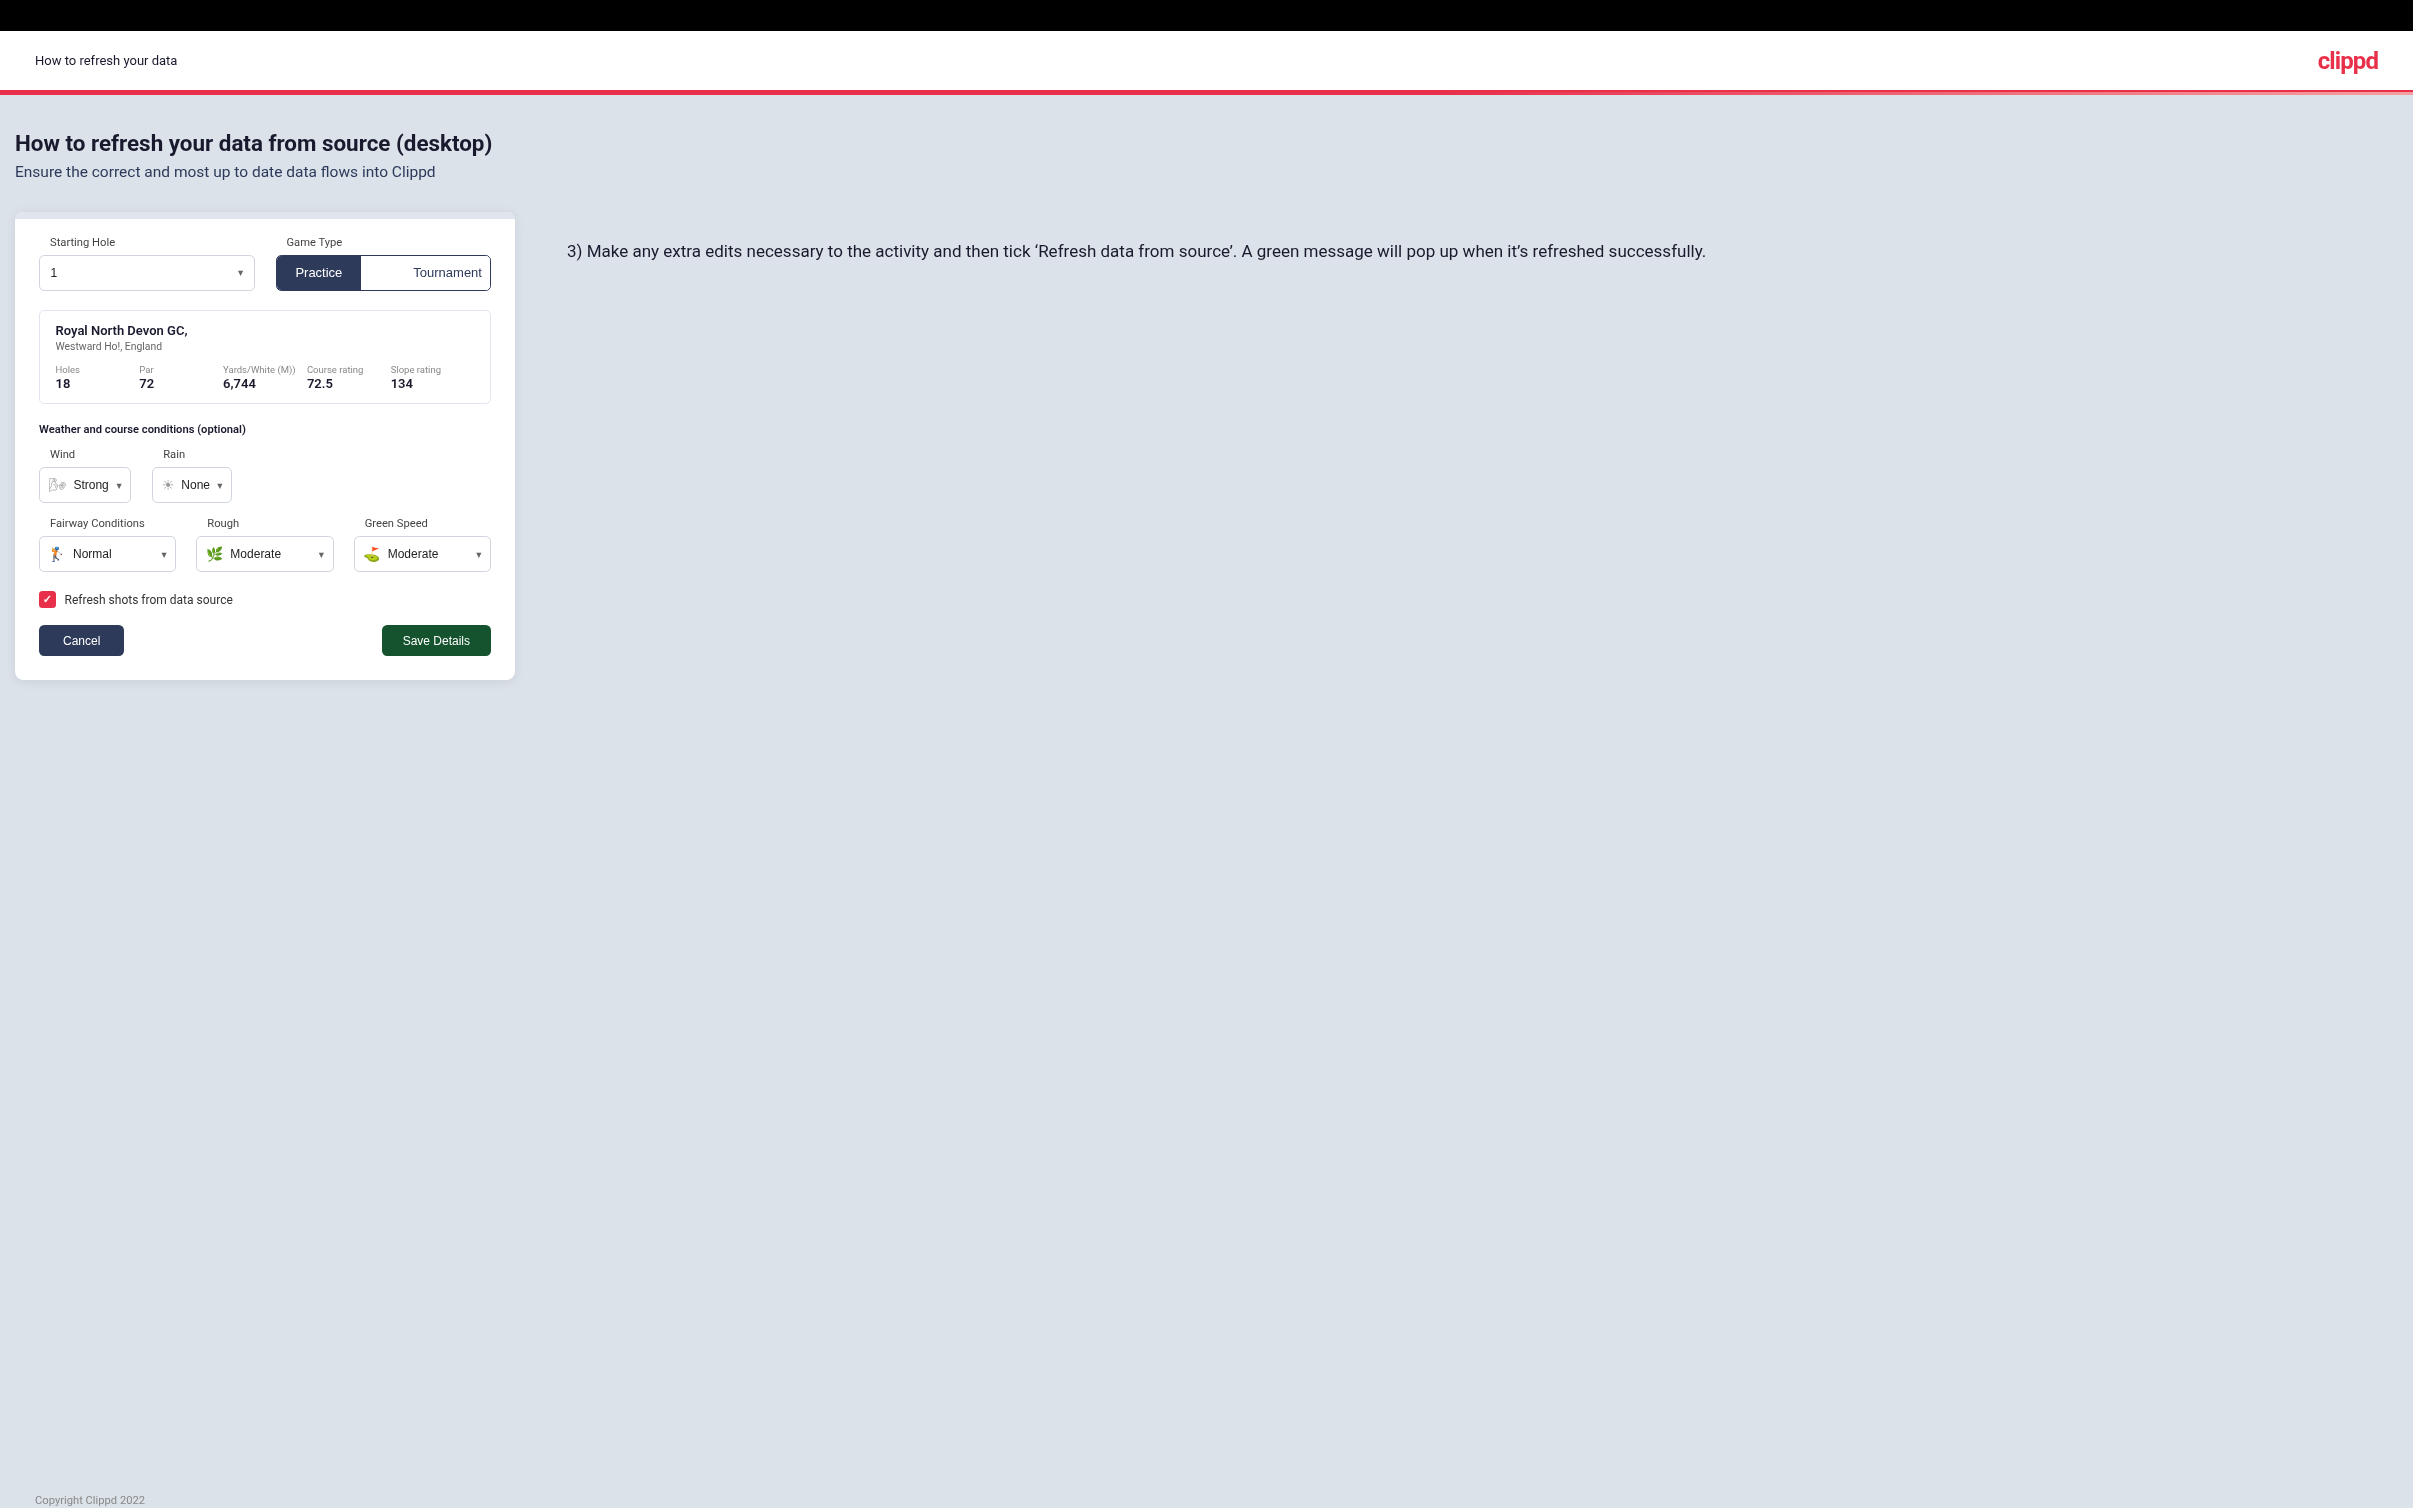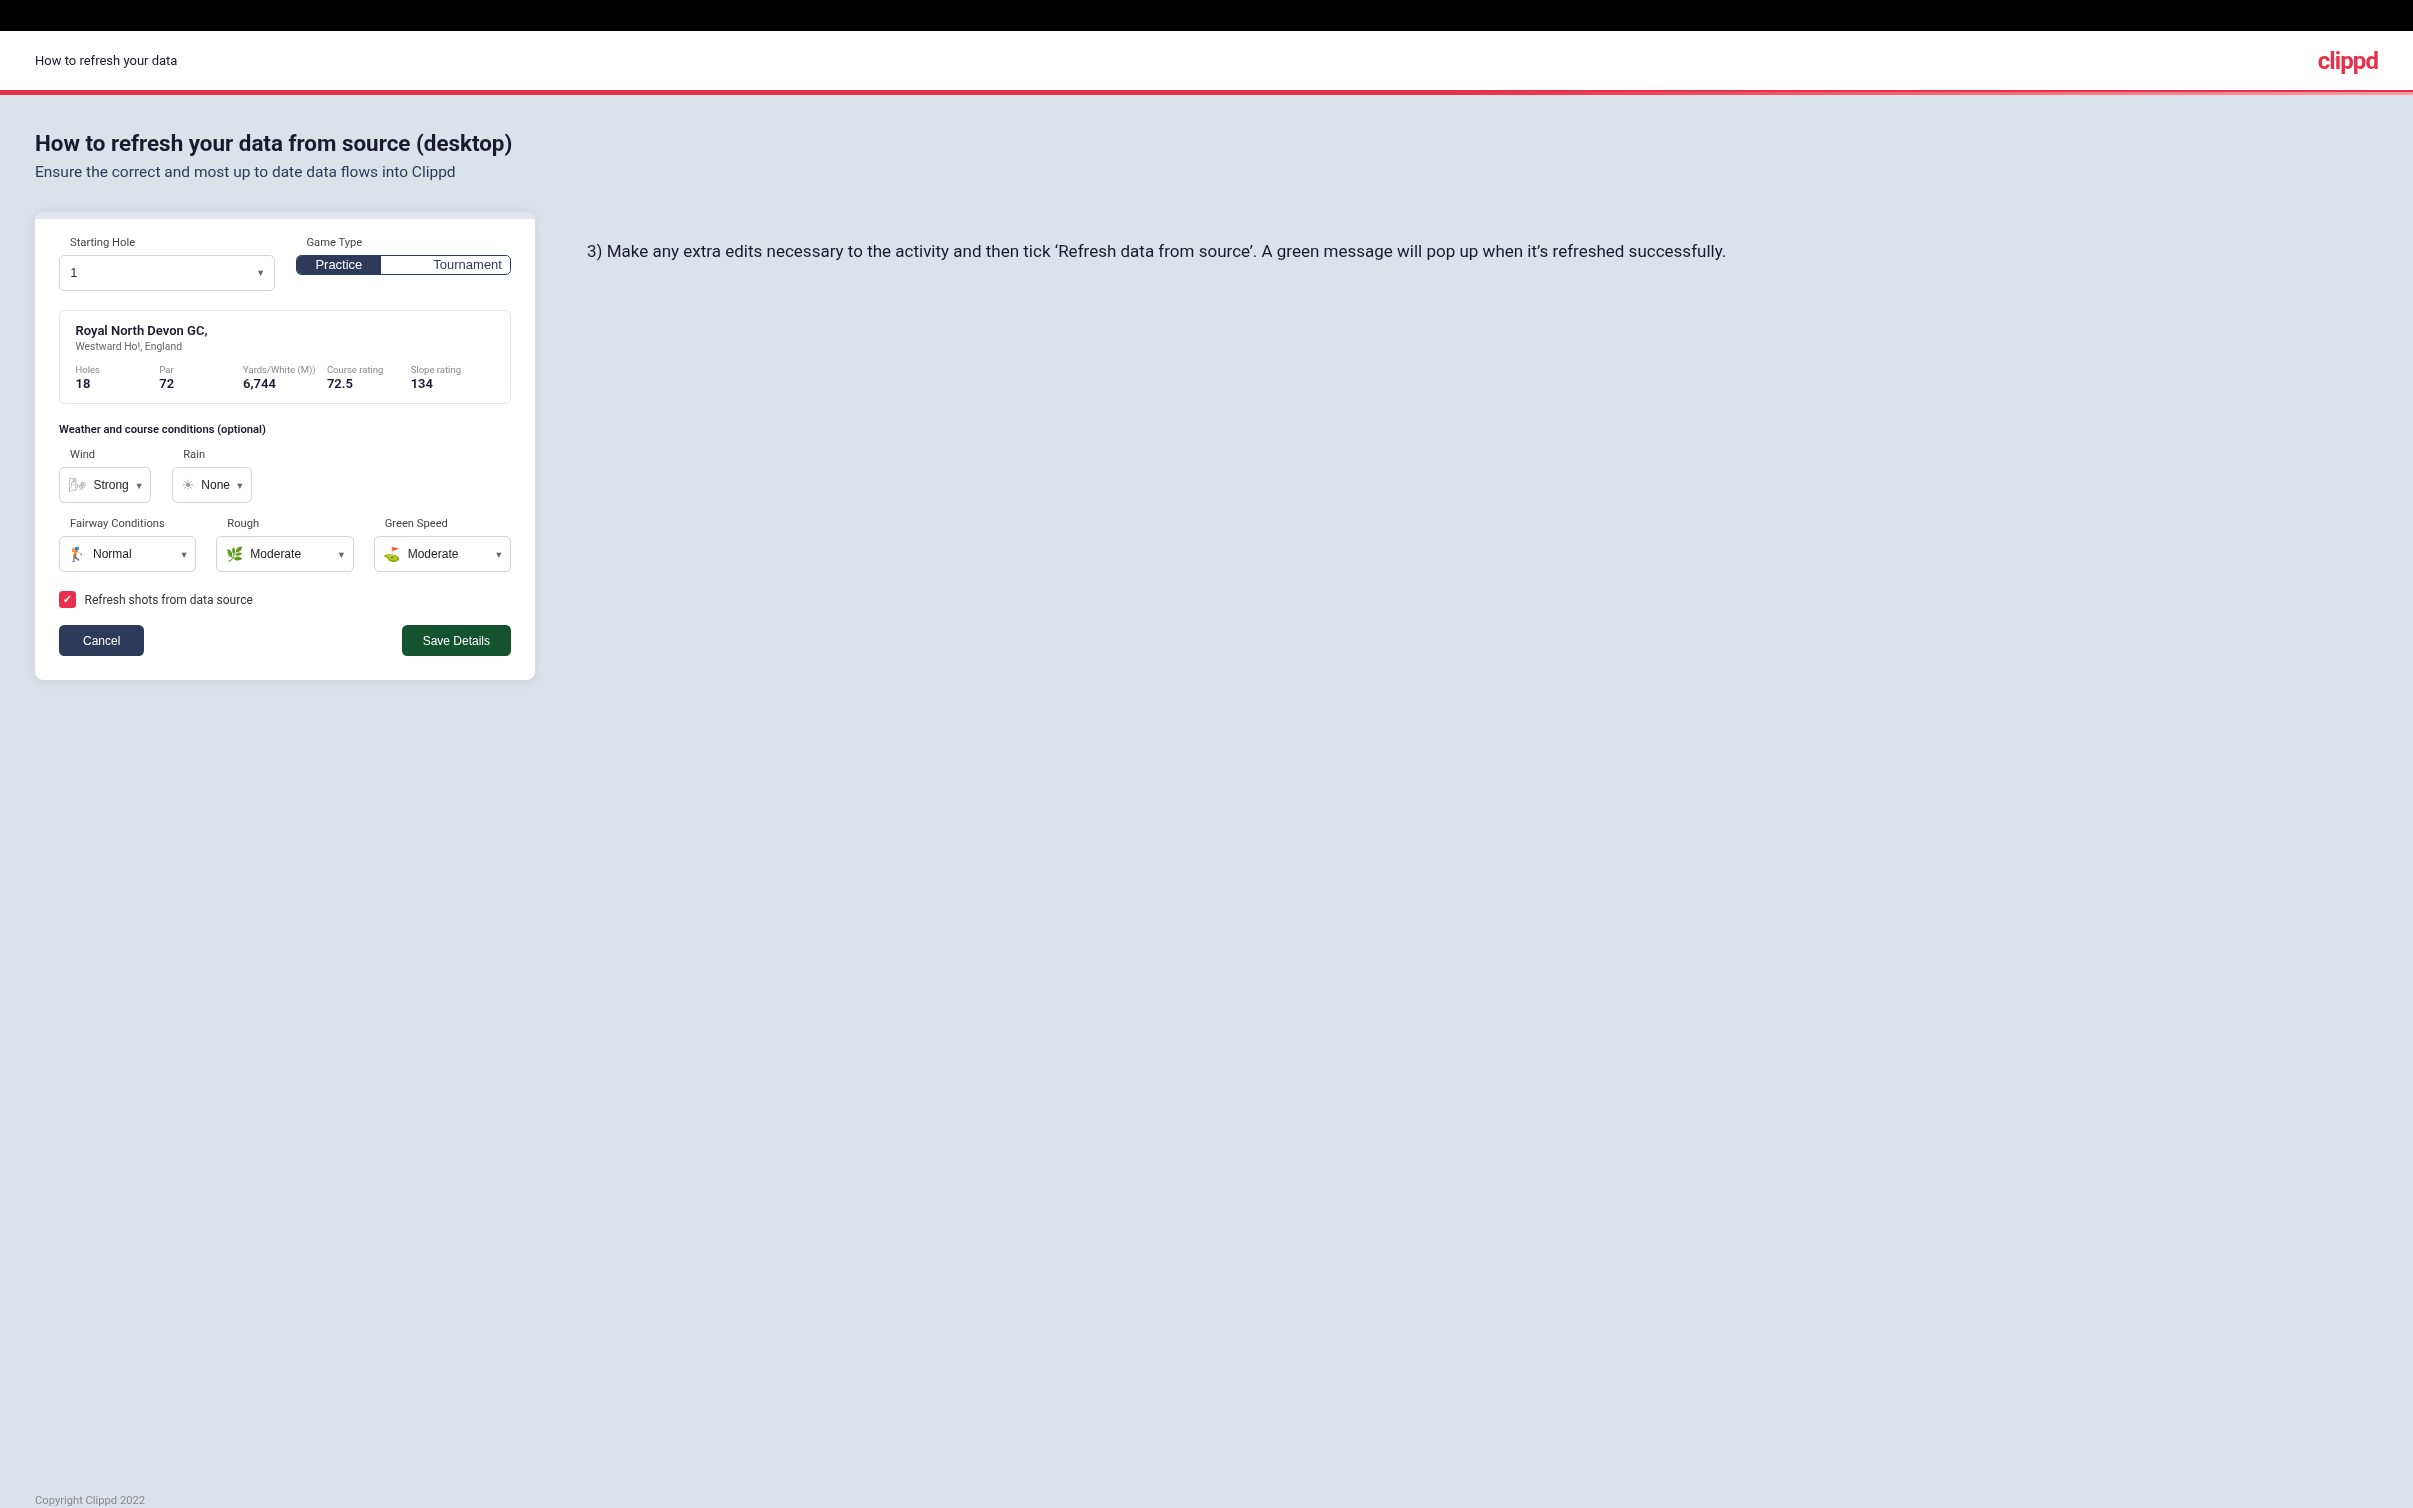--- a/index.html
+++ b/index.html
@@ -28,21 +28,21 @@
     }
     .logo {
       font-size: 24px;
       font-weight: 700;
       color: #e8304a;
       letter-spacing: -0.9px;
     }
     .main-content {
       background: #dce2ea;
       min-height: calc(100vh - 31px - 60px - 35px);
-      padding: 35px 35px 26px 35px;
+      padding: 35px 35px 26px 15px;
     }
     .page-heading {
       font-size: 22.4px;
       font-weight: 700;
       color: #1a1a2e;
       margin-bottom: 7px;
     }
     .page-subheading {
       font-size: 15.5px;
       color: #2d3a5a;
@@ -103,21 +103,21 @@
       right: 10.4px;
       pointer-events: none;
       color: #666;
       font-size: 10.4px;
     }
     .game-type-group {
       display: flex;
       border: 1.7px solid #2d3a5a;
       border-radius: 5.2px;
       overflow: hidden;
-      height: 20px;
+      height: 36px;
       gap: 44px;
     }
     .game-type-btn {
       flex: 1;
       border: none;
       background: transparent;
       font-size: 13px;
       font-weight: 500;
       cursor: pointer;
       transition: background 0.2s;

